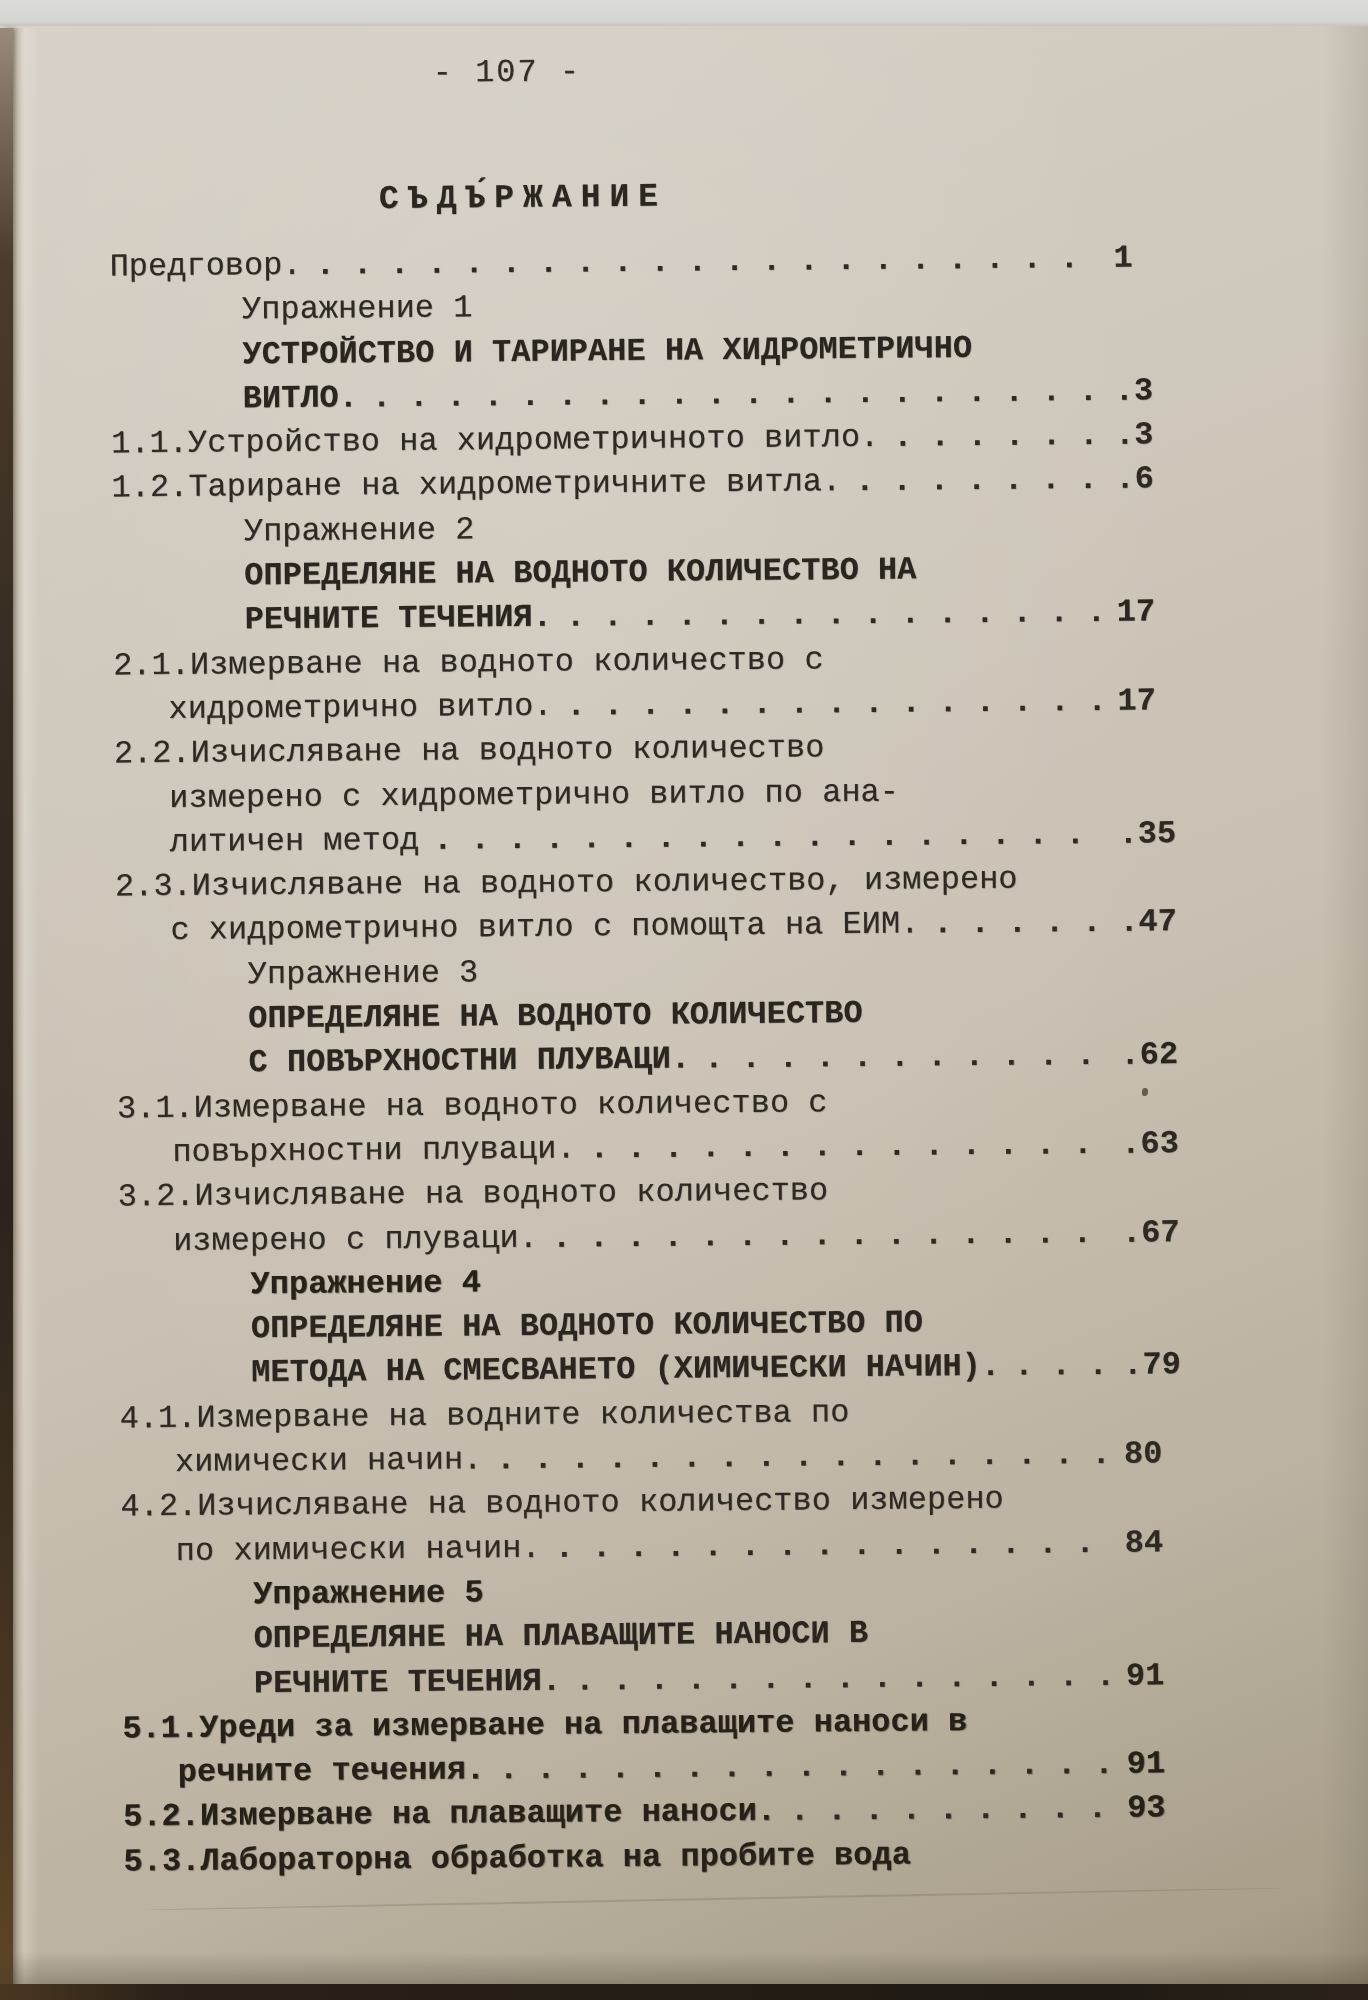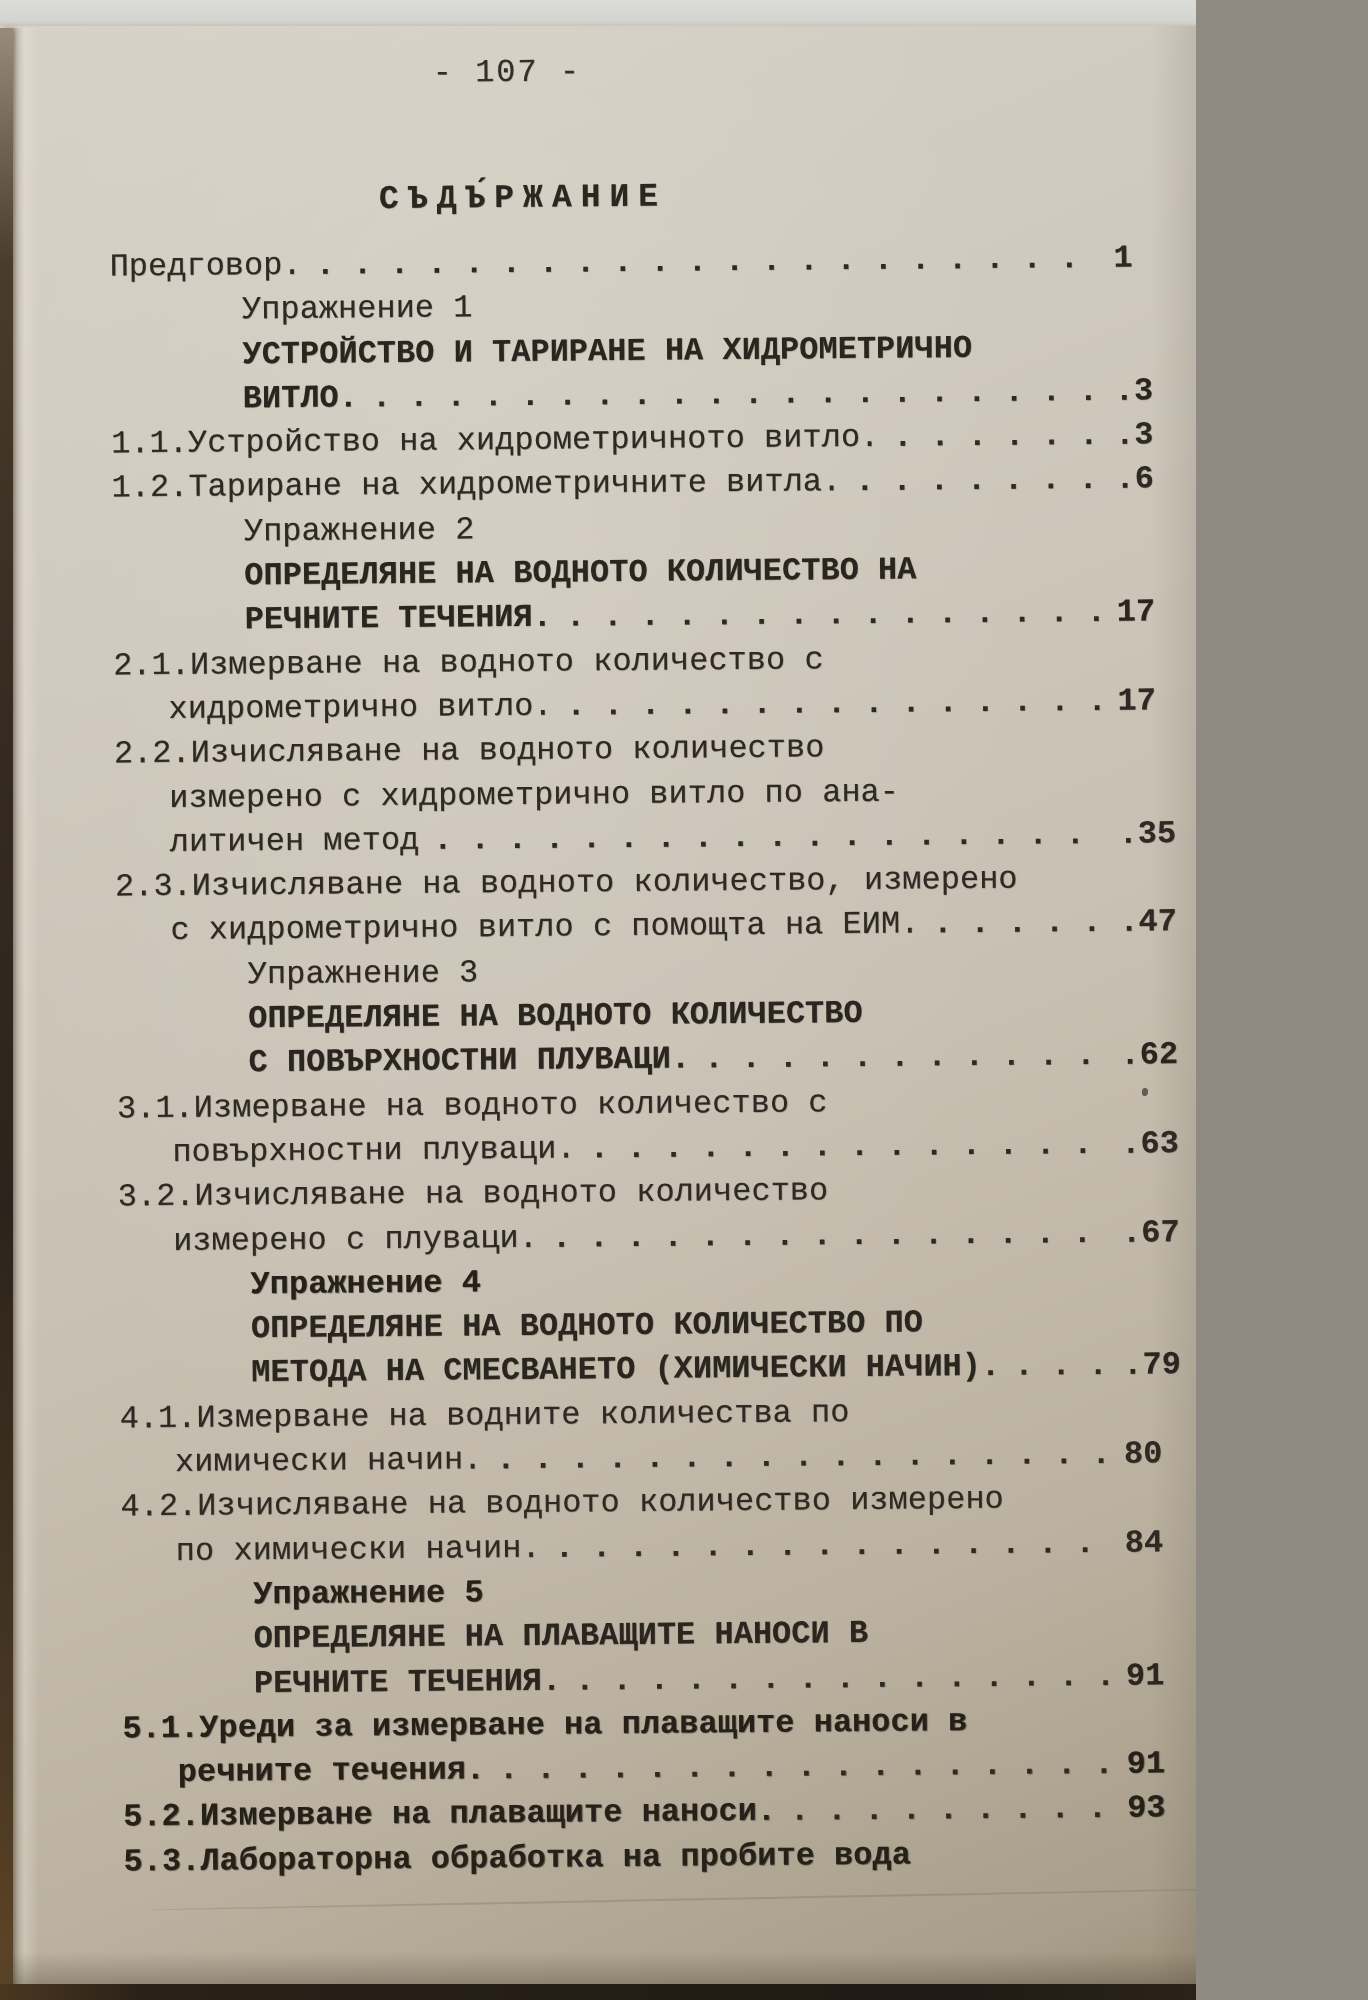--- a/index.html
+++ b/index.html
@@ -1,17 +1,17 @@
 <!DOCTYPE html>
 <html><head>
 <meta charset="utf-8">
 <style>
   html,body{margin:0;padding:0;background:#8f8a82;}
   #photo{
-    position:relative;width:1196px;height:2000px;overflow:hidden;
+    position:relative;width:1368px;height:2000px;overflow:hidden;
     font-family:"Liberation Mono","DejaVu Sans Mono",monospace;
     color:#2e2a23;
   }
   
   .top-edge{
     position:absolute;left:0;top:0;width:100%;height:30px;
     background:linear-gradient(180deg,#dcdcd8 0%,#d4d4d0 70%,#beb9ae 100%);
   }
   
   .paper{

